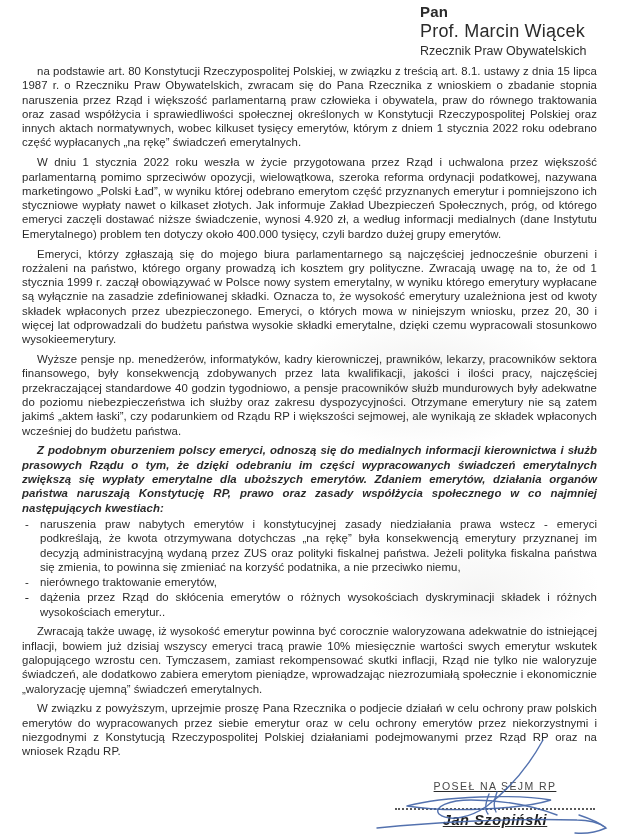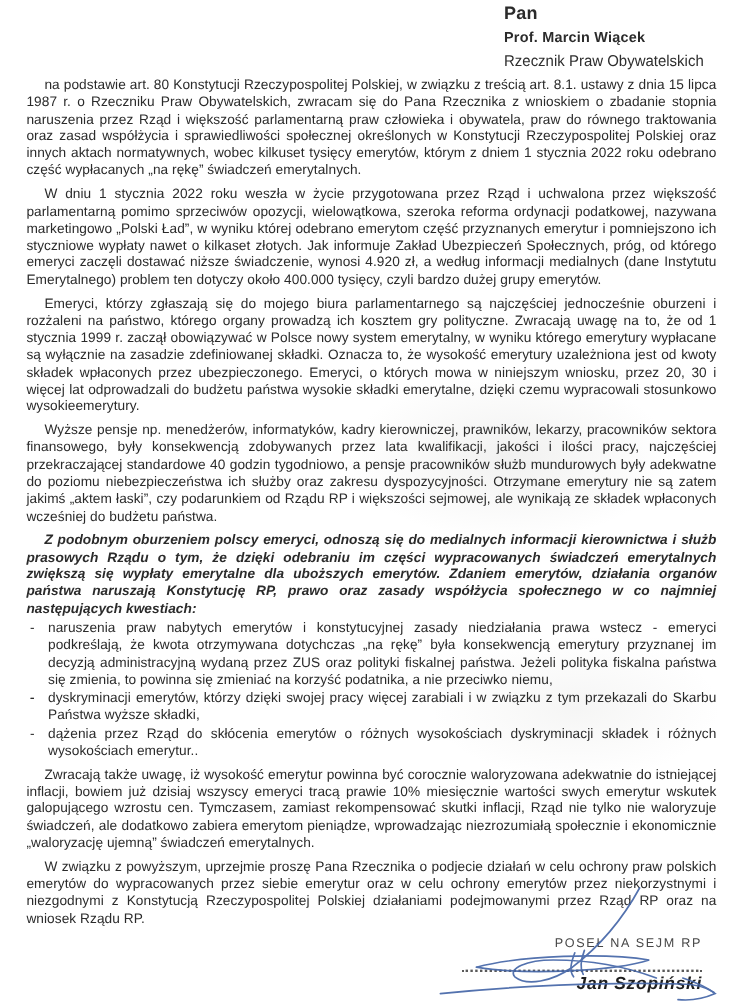--- a/index.html
+++ b/index.html
@@ -30,21 +30,21 @@
   }
 
   .recipient {
     position: absolute;
     left: 420px;
     top: 3px;
     line-height: 18px;
     white-space: nowrap;
   }
   .recipient .salutation { font-size: 15px; font-weight: bold; letter-spacing: 0.2px; }
-  .recipient .name { font-size: 12px; font-weight: bold; letter-spacing: 0.2px; margin-top: 1px; }
+  .recipient .name { font-size: 18px; font-weight: normal; letter-spacing: 0.2px; margin-top: 1px; }
   .recipient .title { font-size: 13px; font-weight: normal; color: #2e2e2e; margin-top: 2px; transform: scaleX(0.96); transform-origin: left; }
 
   .letter-body {
     position: absolute;
     left: 22px;
     right: 33px;
     top: 64px;
     font-size: 11.4px;
     line-height: 14.3px;
     text-align: justify;
@@ -71,24 +71,25 @@
     text-align: justify;
   }
   ul.grievances li .marker {
     position: absolute;
     left: 3px;
     top: 0;
   }
 
   .sig-block {
     position: absolute;
-    right: 45px;
+    right: 35px;
     bottom: 8px;
     width: 200px;
-    text-align: right;
+    text-align: center;
+    text-decoration: underline;
   }
   .sig-role {
     font-size: 10.5px;
     letter-spacing: 1.4px;
     color: #474747;
     white-space: nowrap;
   }
   .sig-line {
     margin-top: 16px;
     border-top: 2px dotted #5a5a5a;
@@ -129,24 +130,24 @@
     <p>Emeryci, którzy zgłaszają się do mojego biura parlamentarnego są najczęściej jednocześnie oburzeni i rozżaleni na państwo, którego organy prowadzą ich kosztem gry polityczne. Zwracają uwagę na to, że od 1 stycznia 1999 r. zaczął obowiązywać w Polsce nowy system emerytalny, w wyniku którego emerytury wypłacane są wyłącznie na zasadzie zdefiniowanej składki. Oznacza to, że wysokość emerytury uzależniona jest od kwoty składek wpłaconych przez ubezpieczonego. Emeryci, o których mowa w niniejszym wniosku, przez 20, 30 i więcej lat odprowadzali do budżetu państwa wysokie składki emerytalne, dzięki czemu wypracowali stosunkowo wysokieemerytury.</p>
     <p>Wyższe pensje np. menedżerów, informatyków, kadry kierowniczej, prawników, lekarzy, pracowników sektora finansowego, były konsekwencją zdobywanych przez lata kwalifikacji, jakości i ilości pracy, najczęściej przekraczającej standardowe 40 godzin tygodniowo, a pensje pracowników służb mundurowych były adekwatne do poziomu niebezpieczeństwa ich służby oraz zakresu dyspozycyjności. Otrzymane emerytury nie są zatem jakimś „aktem łaski”, czy podarunkiem od Rządu RP i większości sejmowej, ale wynikają ze składek wpłaconych wcześniej do budżetu państwa.</p>
     <p class="emphasis">Z podobnym oburzeniem polscy emeryci, odnoszą się do medialnych informacji kierownictwa i służb prasowych Rządu o tym, że dzięki odebraniu im części wypracowanych świadczeń emerytalnych zwiększą się wypłaty emerytalne dla uboższych emerytów. Zdaniem emerytów, działania organów państwa naruszają Konstytucję RP, prawo oraz zasady współżycia społecznego w co najmniej następujących kwestiach:</p>
     <ul class="grievances">
       <li>
         <span class="marker">-</span>
         <span>naruszenia praw nabytych emerytów i konstytucyjnej zasady niedziałania prawa wstecz - emeryci podkreślają, że kwota otrzymywana dotychczas „na rękę” była konsekwencją emerytury przyznanej im decyzją administracyjną wydaną przez ZUS oraz polityki fiskalnej państwa. Jeżeli polityka fiskalna państwa się zmienia, to powinna się zmieniać na korzyść podatnika, a nie przeciwko niemu,</span>
       </li>
       <li>
         <span class="marker">-</span>
+        <span>nierównego traktowanie emerytów,</span>
       </li>
       <li>
         <span class="marker">-</span>
-        <span>dyskryminacji emerytów, którzy dzięki swojej pracy więcej zarabiali i w związku z tym przekazali do Skarbu Państwa wyższe składki,</span>
       </li>
       <li>
         <span class="marker">-</span>
         <span>dążenia przez Rząd do skłócenia emerytów o różnych wysokościach dyskryminacji składek i różnych wysokościach emerytur..</span>
       </li>
     </ul>
     <p>Zwracają także uwagę, iż wysokość emerytur powinna być corocznie waloryzowana adekwatnie do istniejącej inflacji, bowiem już dzisiaj wszyscy emeryci tracą prawie 10% miesięcznie wartości swych emerytur wskutek galopującego wzrostu cen. Tymczasem, zamiast rekompensować skutki inflacji, Rząd nie tylko nie waloryzuje świadczeń, ale dodatkowo zabiera emerytom pieniądze, wprowadzając niezrozumiałą społecznie i ekonomicznie „waloryzację ujemną” świadczeń emerytalnych.</p>
     <p>W związku z powyższym, uprzejmie proszę Pana Rzecznika o podjecie działań w celu ochrony praw polskich emerytów do wypracowanych przez siebie emerytur oraz w celu ochrony emerytów przez niekorzystnymi i niezgodnymi z Konstytucją Rzeczypospolitej Polskiej działaniami podejmowanymi przez Rząd RP oraz na wniosek Rządu RP.</p>
   </div>
 

